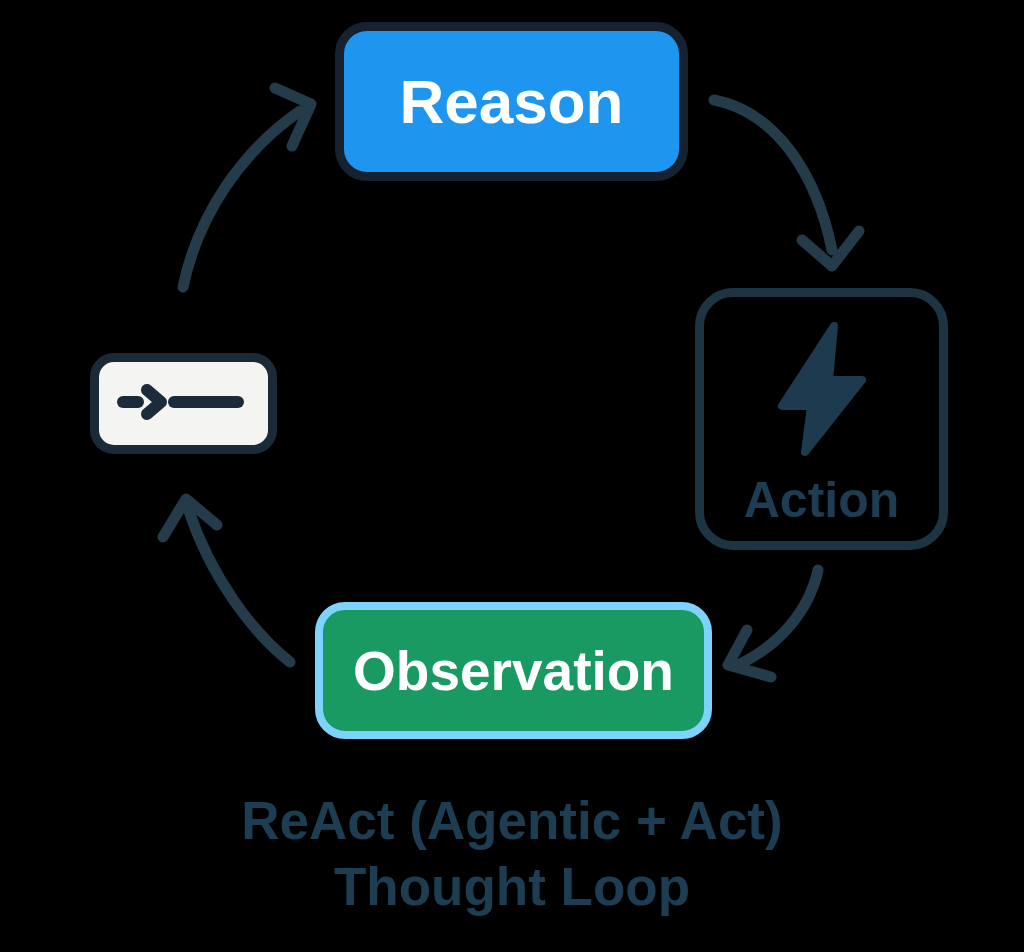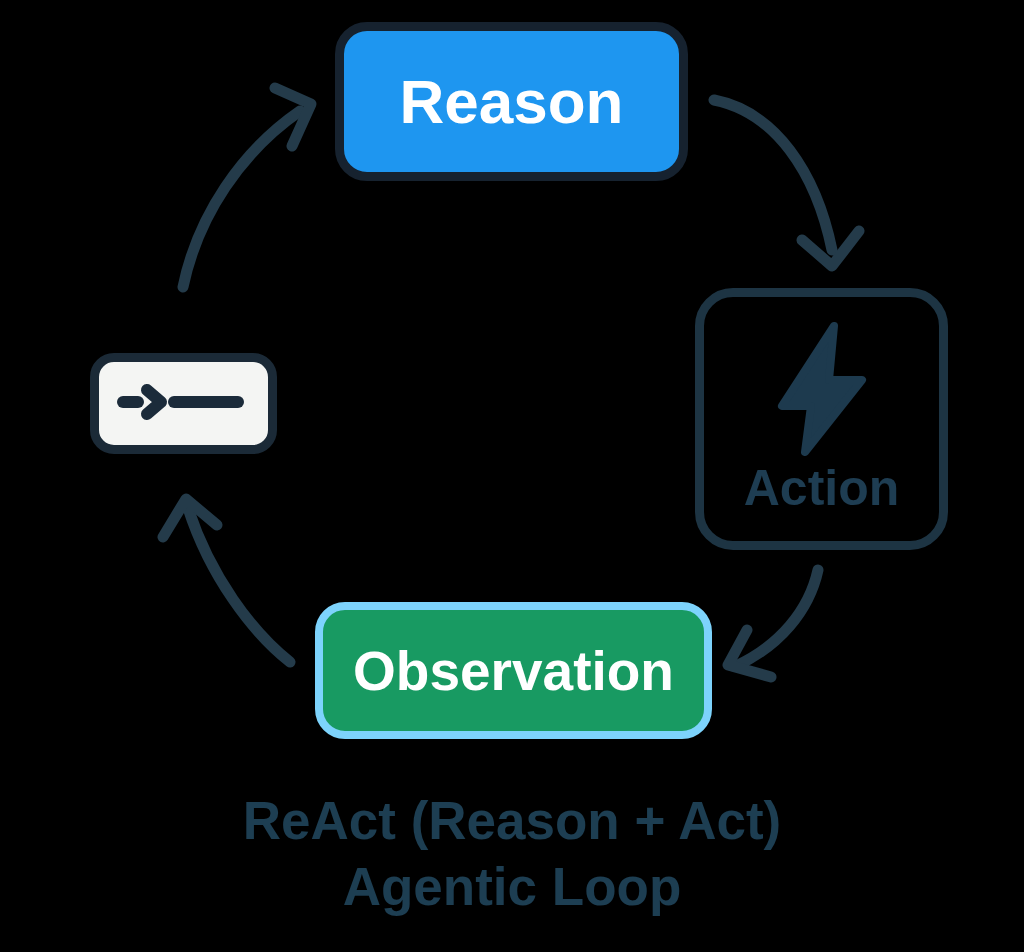--- a/index.html
+++ b/index.html
@@ -53,21 +53,21 @@
     font-size: 50px;
   }
   #action-node .bolt-wrap {
     margin-top: 22px;
     height: 140px;
     display: flex;
     align-items: center;
     justify-content: center;
   }
   #action-node .action-label {
-    margin-top: 4px;
+    margin-top: 16px;
     line-height: 1;
   }
   #terminal-node {
     left: 90px; top: 353px;
     width: 187px; height: 101px;
     background: #f4f5f3;
     border: 9px solid #1b2a37;
     border-radius: 24px;
   }
   #arrow-layer {
@@ -136,17 +136,17 @@
         <g stroke="#1b2b3a" stroke-width="12" stroke-linecap="round" stroke-linejoin="round" fill="none">
           <line x1="24" y1="42" x2="39" y2="42"></line>
           <polyline points="48,30 62,42 48,54"></polyline>
           <line x1="75" y1="42" x2="139" y2="42"></line>
         </g>
       </svg>
     </span>
   </div>
 
   <div id="caption">
-    <div>ReAct (Reason + Act)</div>
-    <div>Agentic Loop</div>
+    <div>ReAct (Agentic + Act)</div>
+    <div>Thought Loop</div>
   </div>
 
 </div>
 
 </body></html>

